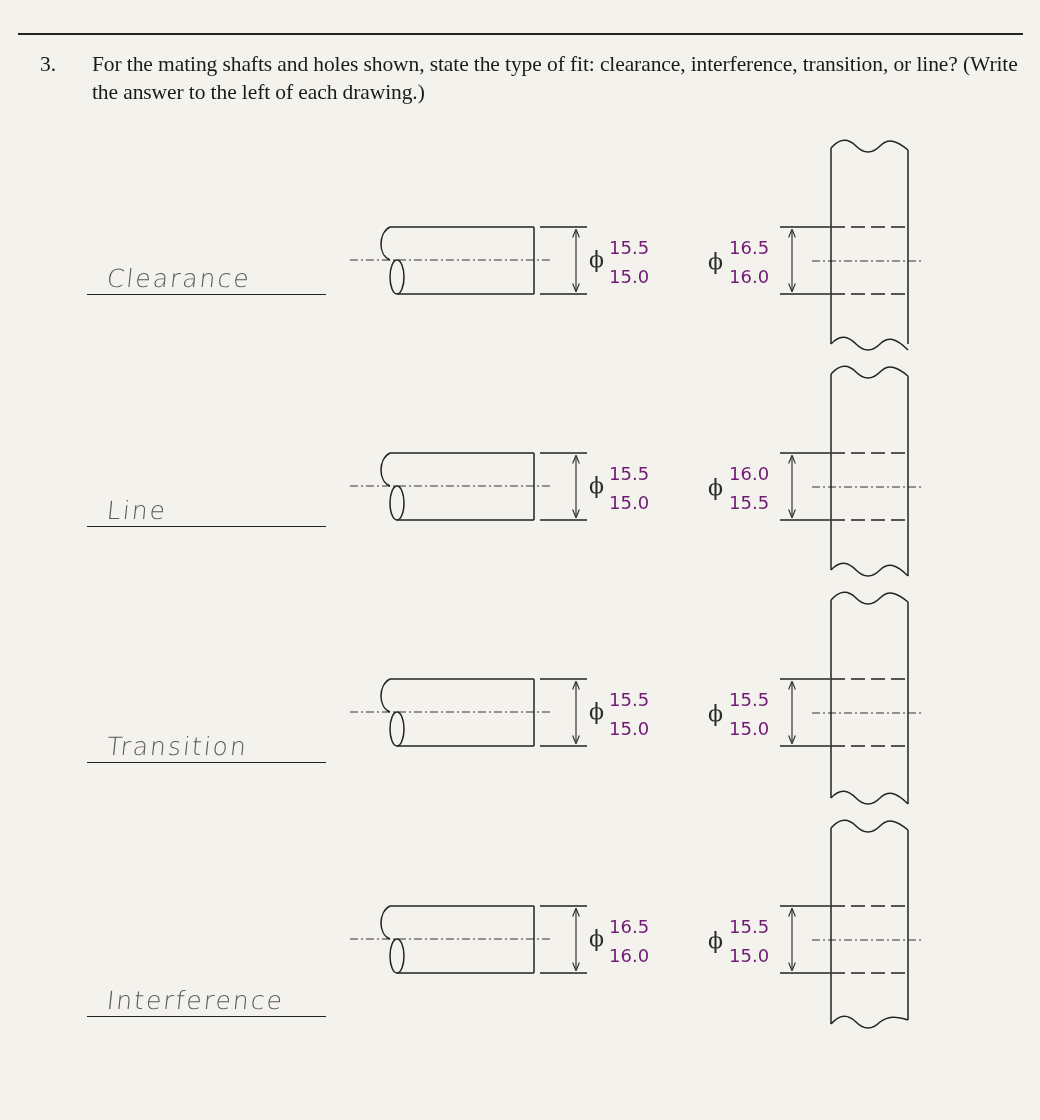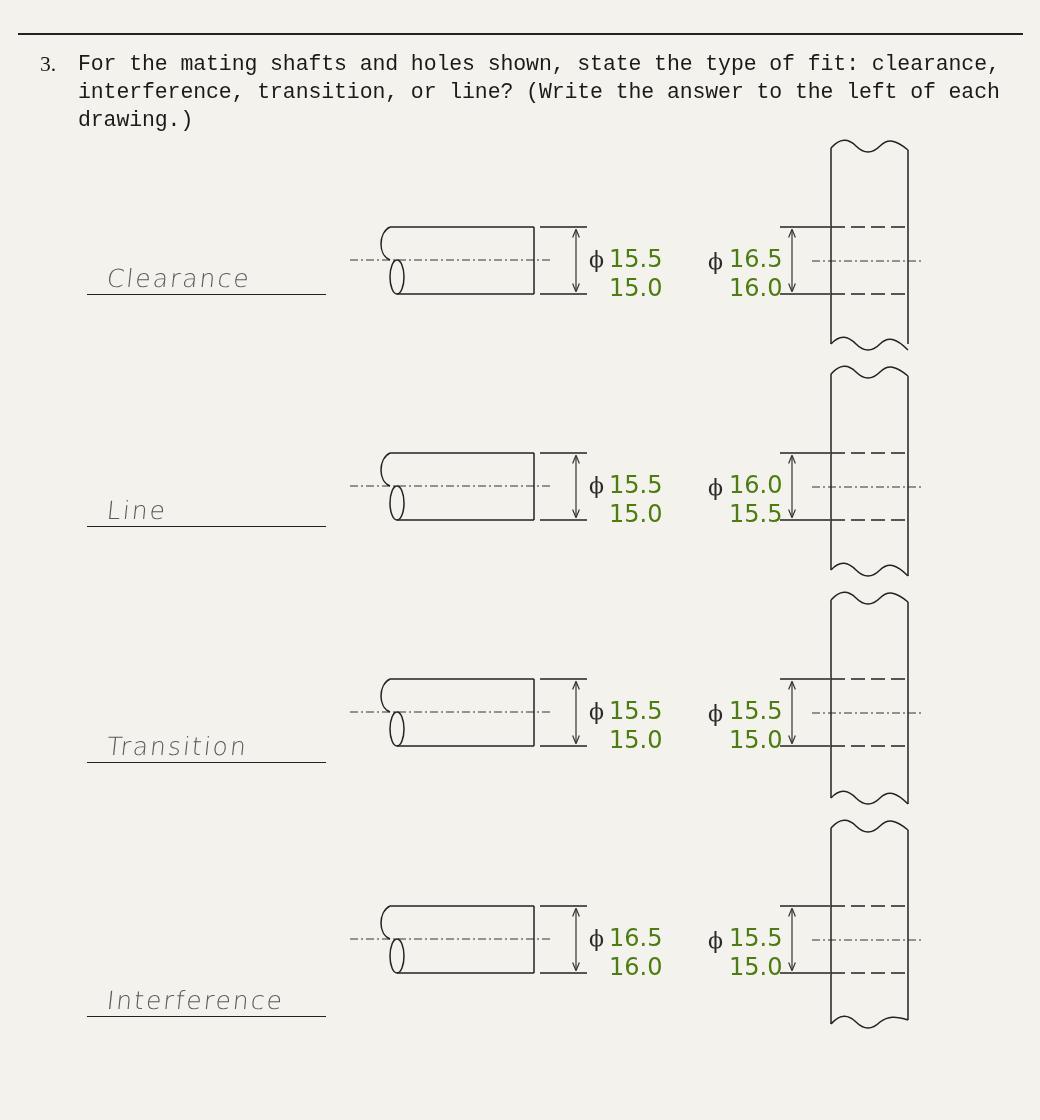--- a/index.html
+++ b/index.html
@@ -13,38 +13,38 @@
   .top-rule {
     position: absolute; left: 18px; top: 33px; width: 1005px; height: 2px;
     background: #222;
   }
   .question {
     position: absolute; left: 40px; top: 50px; width: 990px;
     font-size: 21.5px; line-height: 28px;
     letter-spacing: -0.1px;
   }
   .question .num { position: absolute; left: 0; top: 0; }
-  .question .text { margin-left: 38px; display: block; font-family: Liberation Mono, monospace; }
+  .question .text { margin-left: 52px; display: block; }
   .answer {
     position: absolute; left: 87px; width: 239px; height: 60px;
     border-bottom: 1.5px solid #222;
   }
   .answer .hand {
     position: absolute; left: 20px; bottom: 1px;
     font-family: "DejaVu Sans", sans-serif;
     font-size: 25px; color: #5a5a5a;
     letter-spacing: 2px;
     transform: skewX(-6deg);
     font-weight: 300;
   }
   svg.drawing { position: absolute; left: 0; top: 0; }
   .dim {
     position: absolute;
     font-family: "DejaVu Sans", sans-serif;
-    font-size: 24px; line-height: 29px; color: #4d7c0f; margin-top: 12px;
+    font-size: 18px; line-height: 29px; color: #701a75;
   }
   .phi {
     position: absolute;
     font-family: "DejaVu Serif", serif;
     font-size: 22px; color: #2a2a2a;
   }
 </style>
 </head>
 <body>
 

